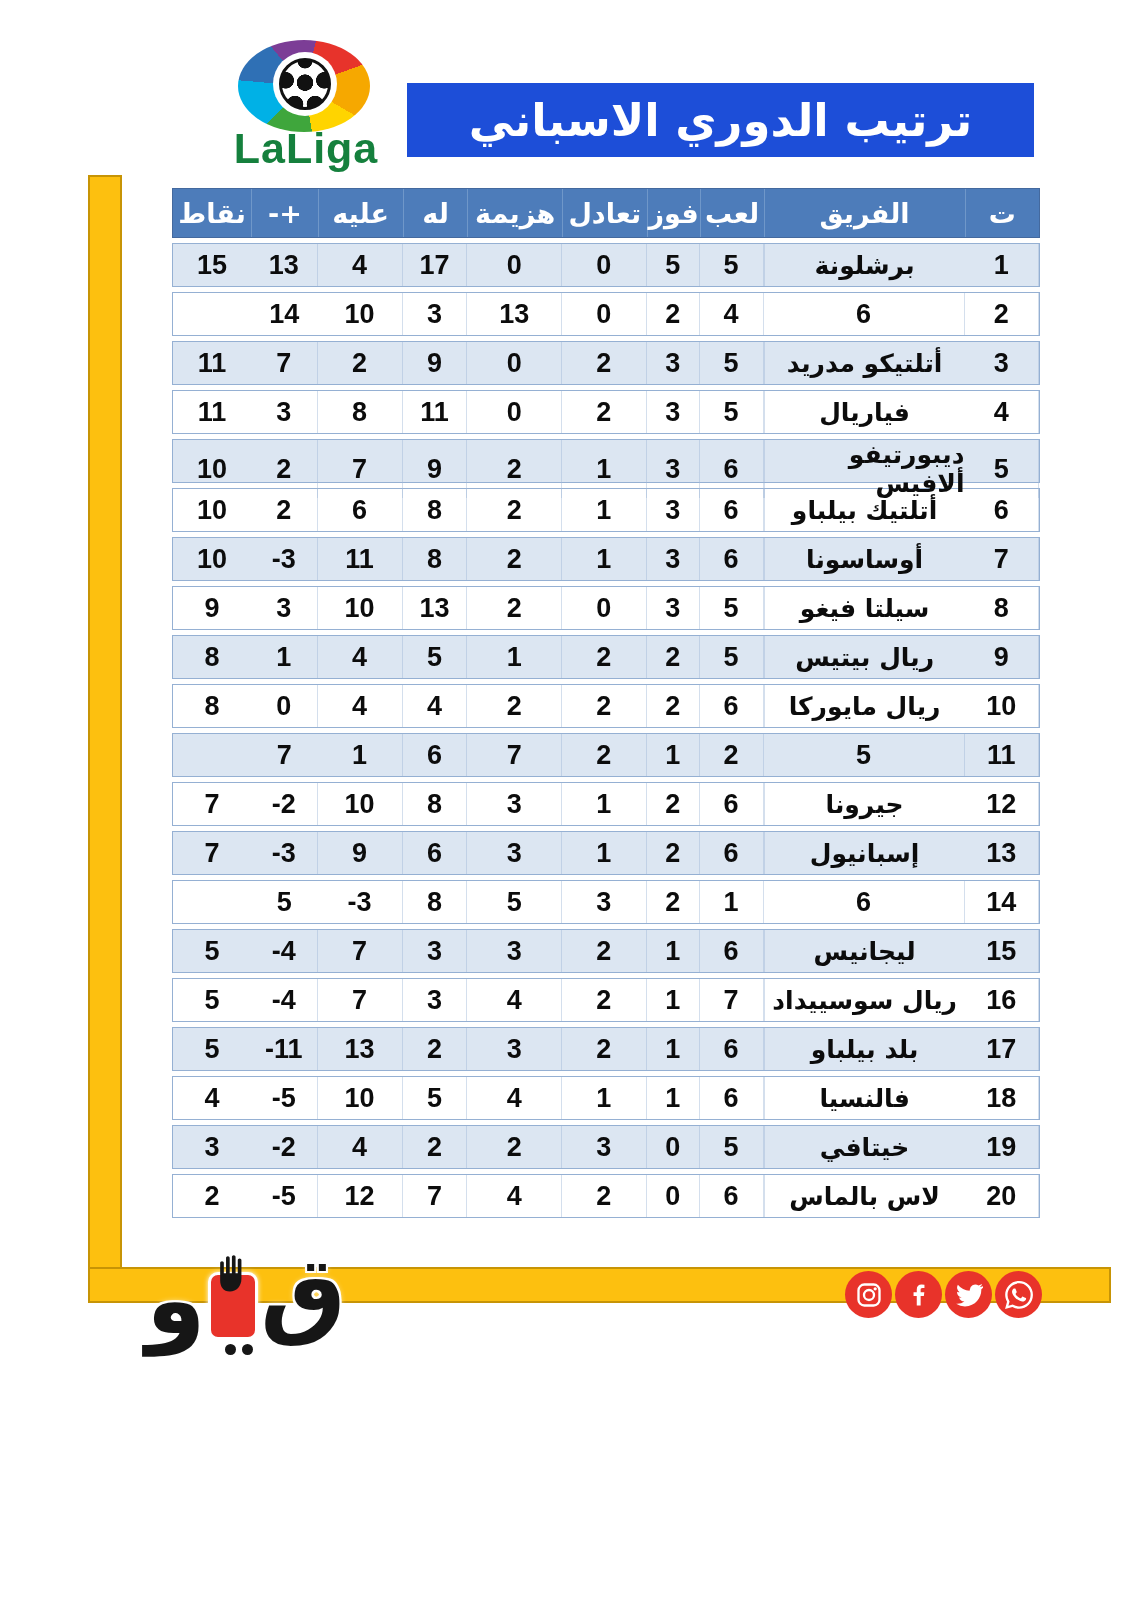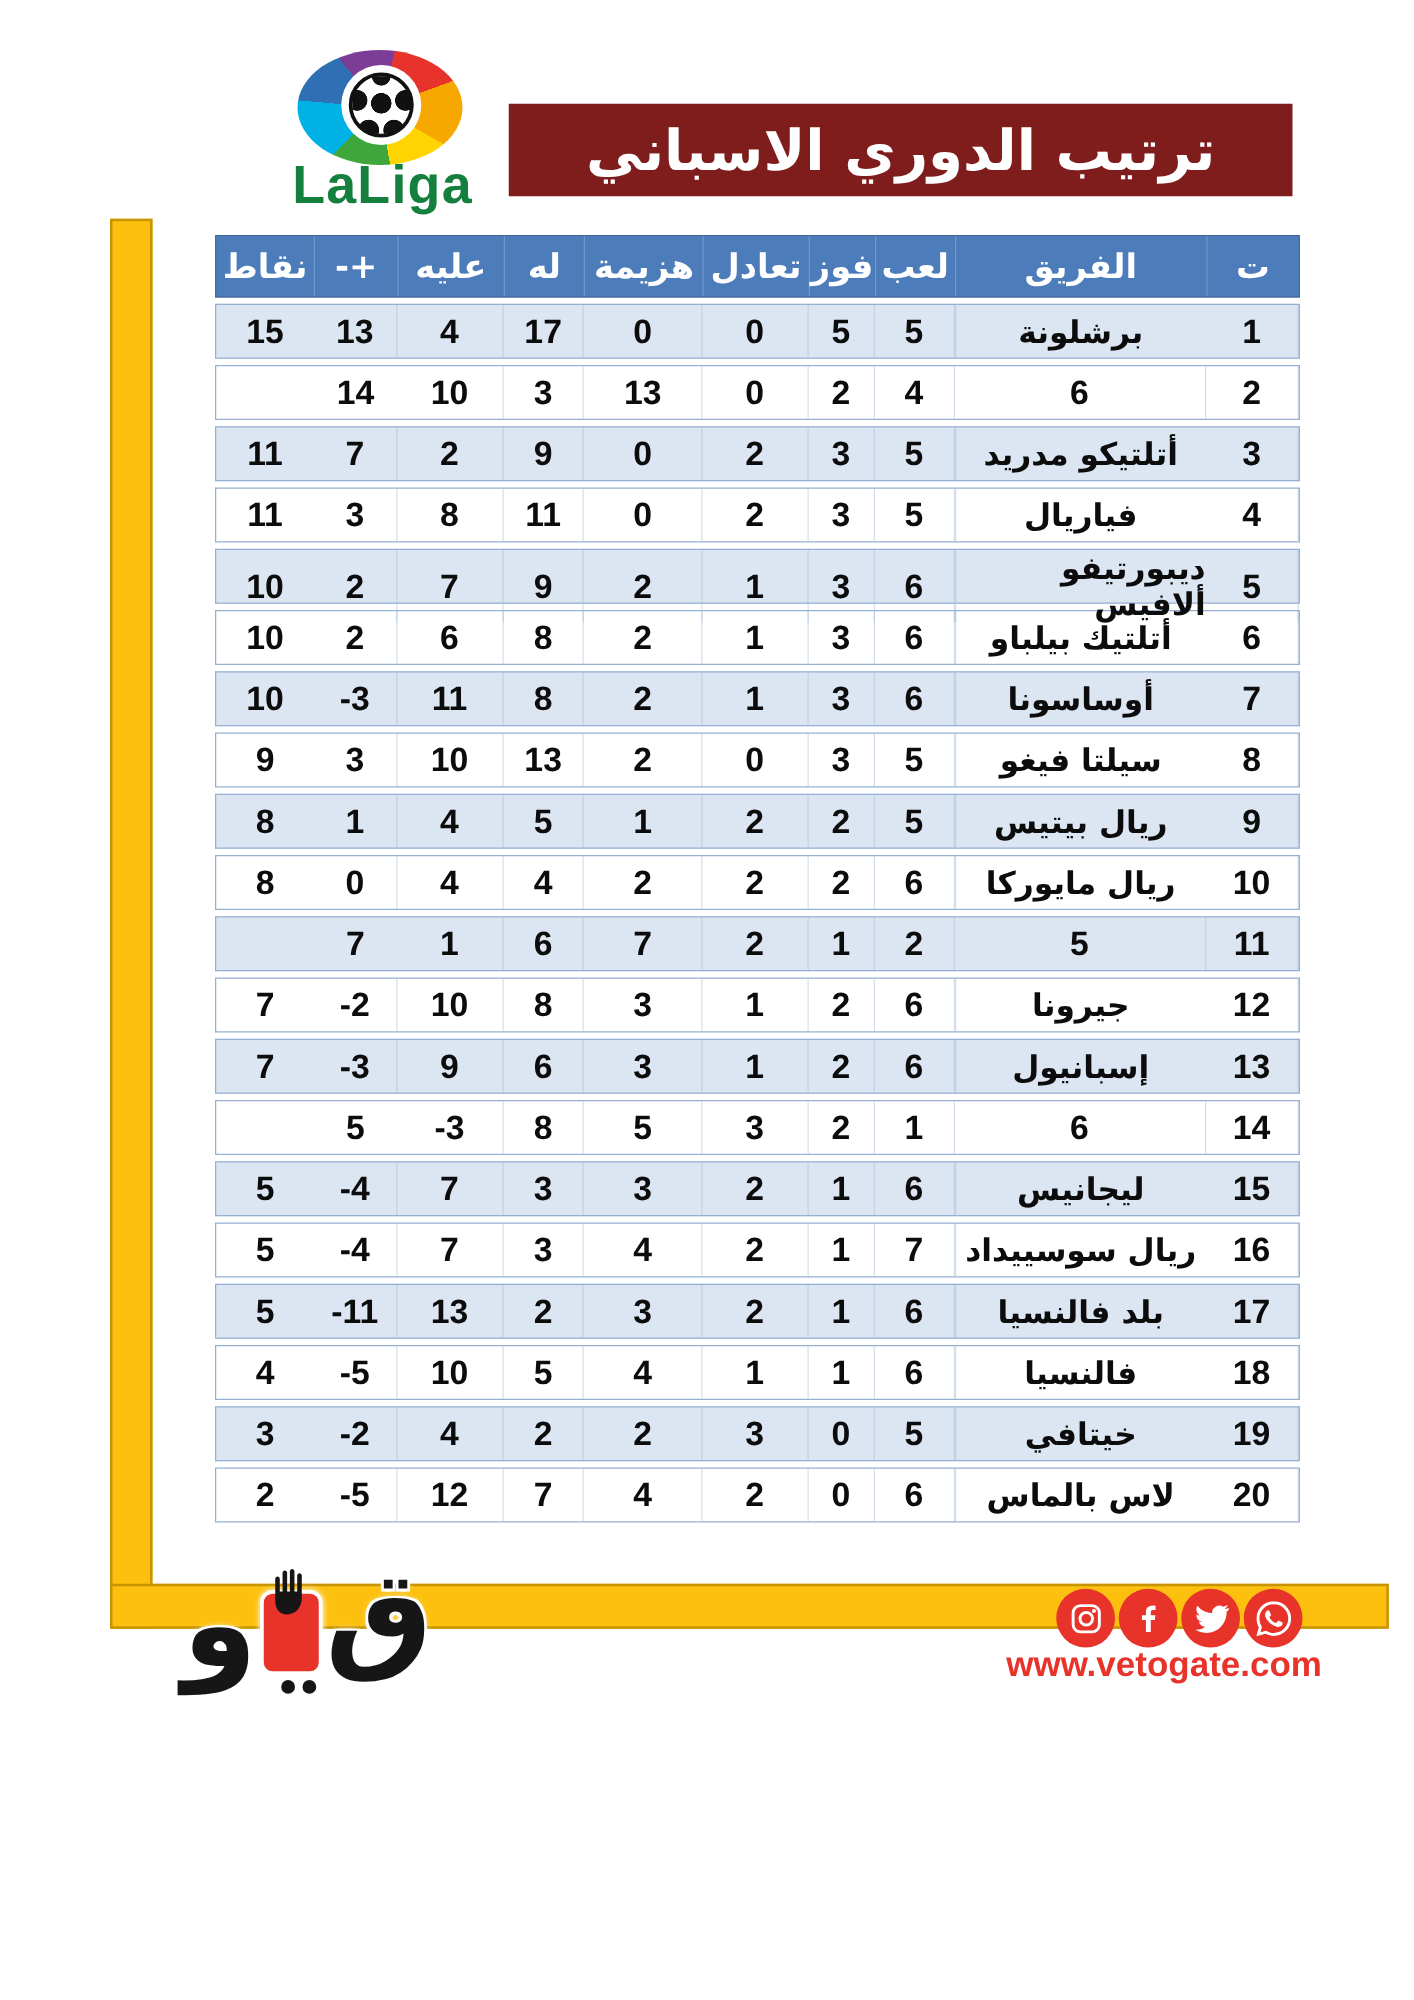--- a/index.html
+++ b/index.html
@@ -19,21 +19,21 @@
       radial-gradient(circle at 8% 42%,#111 16%,transparent 17%),
       radial-gradient(circle at 92% 42%,#111 16%,transparent 17%),
       radial-gradient(circle at 28% 94%,#111 15%,transparent 16%),
       radial-gradient(circle at 72% 94%,#111 15%,transparent 16%),
       radial-gradient(circle at 50% 0%,#111 14%,transparent 15%),#fff;
       border:3px solid #111;box-sizing:border-box;}
   #laliga .wordmark{position:absolute;left:0;top:88px;width:192px;text-align:center;
       font-family:"Liberation Sans","DejaVu Sans",sans-serif;font-weight:bold;
       font-size:43px;color:#15803d;letter-spacing:1px;}
 
-  #banner{position:absolute;left:407px;top:83px;width:627px;height:74px;background:#7f1d1d;
+  #banner{position:absolute;left:407px;top:83px;width:627px;height:74px;background:#1d4ed8;
       display:flex;align-items:center;justify-content:center;}
   #banner .t{color:#fff;font-weight:bold;font-size:45px;direction:rtl;line-height:1;}
 
   
   .ybar{position:absolute;background:#fdc00f;border:2px solid #c79405;box-sizing:border-box;z-index:1;}
   #vbar{left:88px;top:175px;width:34px;height:1128px;}
   #hbar{left:88px;top:1267px;width:1023px;height:36px;}
 
   
   #table{position:absolute;left:172px;top:188px;width:868px;z-index:2;}
@@ -296,21 +296,21 @@
           <div class="dcell num">1</div>
           <div class="dcell num">2</div>
           <div class="dcell num">4</div>
           <div class="dcell num">3</div>
           <div class="dcell num">7</div>
           <div class="dcell num">-4</div>
           <div class="dcell num">5</div>
         </div>
         <div class="t-row data row-blue">
           <div class="dcell num">17</div>
-          <div class="dcell team">بلد فالنسيا</div>
+          <div class="dcell team">بلد بيلباو</div>
           <div class="dcell num">6</div>
           <div class="dcell num">1</div>
           <div class="dcell num">2</div>
           <div class="dcell num">3</div>
           <div class="dcell num">2</div>
           <div class="dcell num">13</div>
           <div class="dcell num">-11</div>
           <div class="dcell num">5</div>
         </div>
         <div class="t-row data row-white">
@@ -382,15 +382,14 @@
           <path fill="#fff" d="M23.95 4.57c-.88.39-1.83.66-2.82.77 1.01-.6 1.79-1.57 2.16-2.72-.95.56-2 .97-3.13 1.2A4.92 4.92 0 0012.57 8.3 13.94 13.94 0 012.46 3.16a4.93 4.93 0 001.52 6.57 4.9 4.9 0 01-2.23-.62v.06a4.92 4.92 0 003.95 4.83 4.9 4.9 0 01-2.21.08 4.93 4.93 0 004.6 3.42A9.87 9.87 0 011 19.54a13.9 13.9 0 007.55 2.21c9.05 0 14-7.5 14-13.99v-.63a9.9 9.9 0 002.4-2.56z"></path>
         </svg>
     </div>
     <div class="social">
       <svg viewBox="0 0 24 24">
           <path fill="#fff" d="M17.47 14.38c-.3-.15-1.76-.87-2.03-.97-.27-.1-.47-.15-.67.15-.2.3-.77.97-.94 1.16-.17.2-.35.22-.64.08-.3-.15-1.26-.47-2.39-1.48-.88-.79-1.48-1.76-1.65-2.06-.17-.3-.02-.46.13-.6.13-.14.3-.35.45-.52.15-.18.2-.3.3-.5.1-.2.05-.37-.03-.52-.07-.15-.67-1.61-.91-2.2-.24-.58-.49-.5-.67-.51h-.57c-.2 0-.52.07-.8.37-.27.3-1.04 1.02-1.04 2.48s1.07 2.87 1.21 3.07c.15.2 2.1 3.2 5.08 4.49.71.3 1.26.49 1.7.62.71.23 1.36.2 1.87.12.57-.08 1.76-.72 2-1.41.25-.7.25-1.29.18-1.41-.08-.13-.28-.2-.58-.36zM12.05 21.79a9.87 9.87 0 01-5.03-1.38l-.36-.21-3.74.98 1-3.65-.24-.37a9.86 9.86 0 01-1.51-5.26c0-5.45 4.44-9.88 9.89-9.88a9.82 9.82 0 019.88 9.89c0 5.45-4.44 9.88-9.89 9.88zm8.41-18.3A11.82 11.82 0 0012.05 0C5.5 0 .16 5.34.16 11.89c0 2.1.55 4.14 1.59 5.95L.06 24l6.3-1.65a11.88 11.88 0 005.69 1.45c6.55 0 11.89-5.34 11.89-11.89 0-3.18-1.24-6.16-3.48-8.41z"></path>
         </svg>
     </div>
   </div>
 
-  <div id="website">www.vetogate.com</div>
 
 </div>
 
 </body></html>

